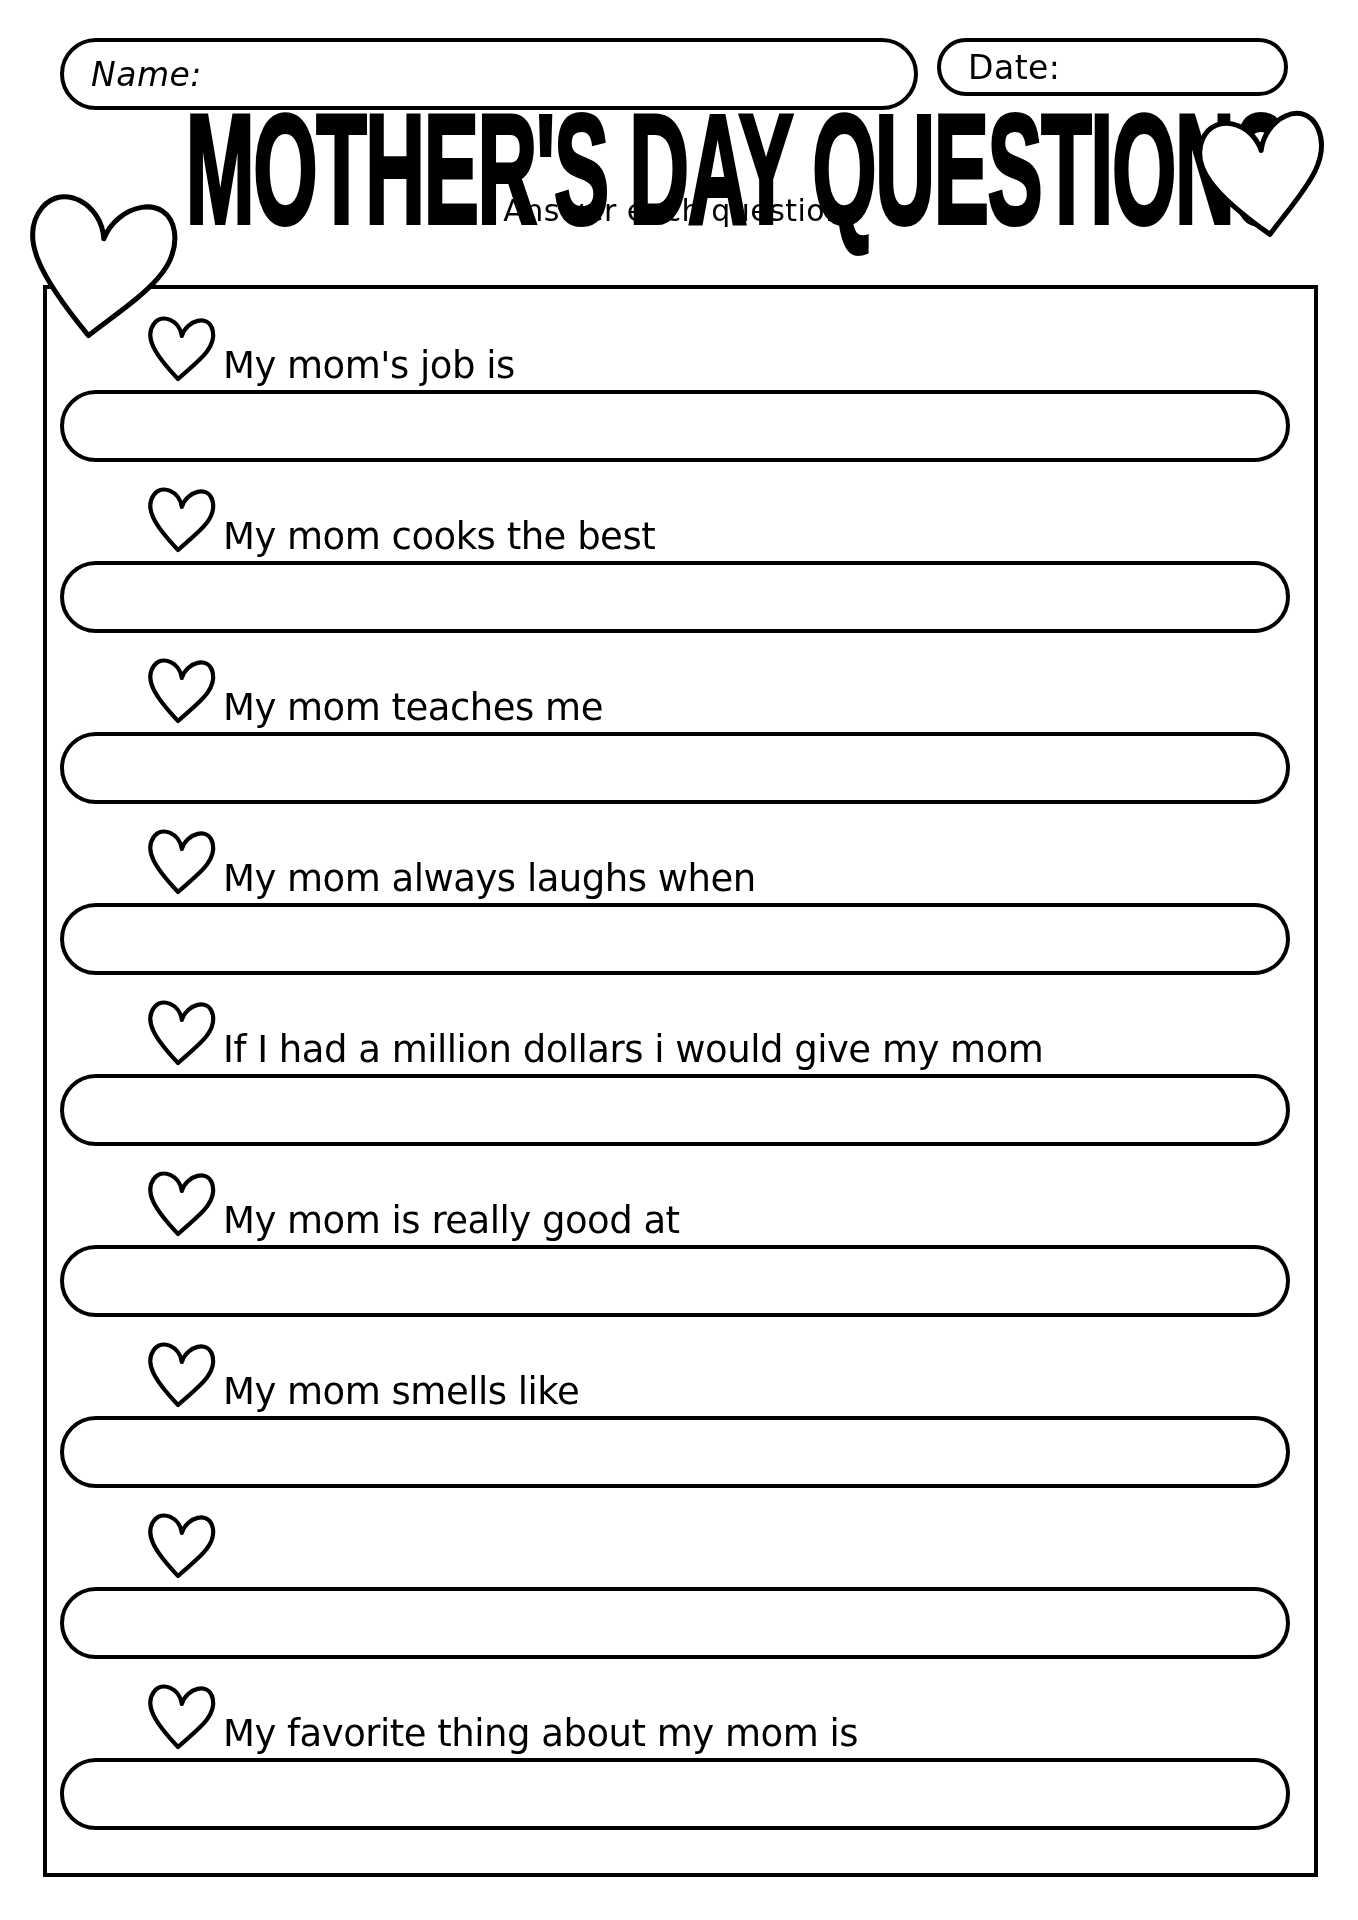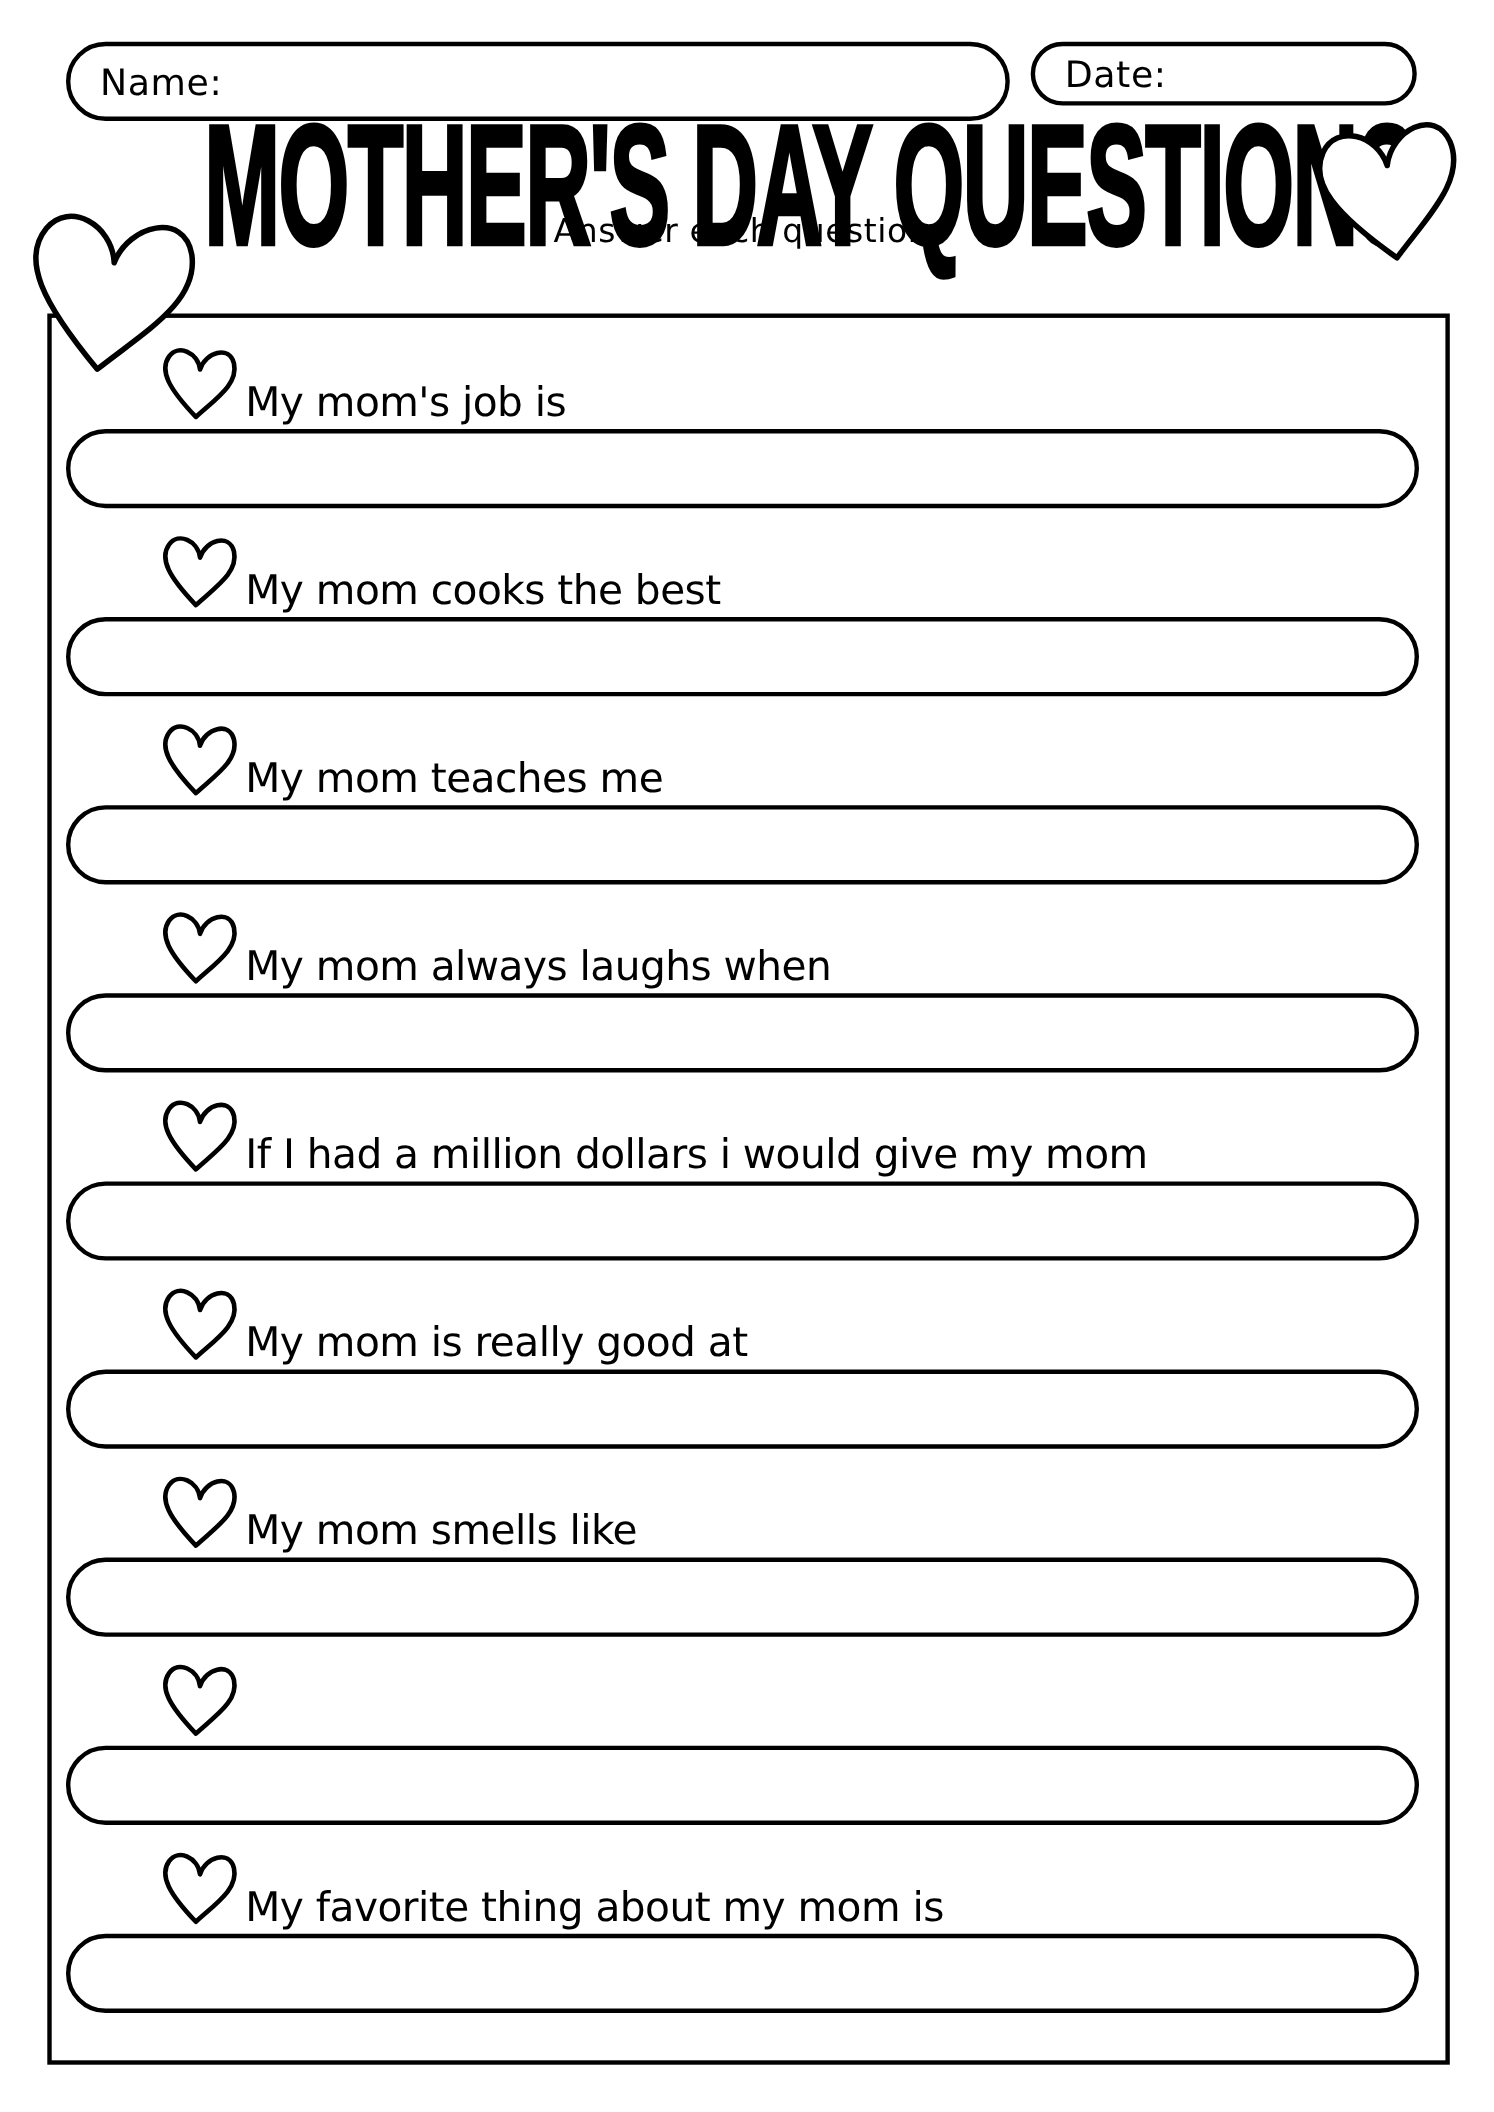--- a/index.html
+++ b/index.html
@@ -18,21 +18,21 @@
     box-sizing:border-box;
     border:4px solid #000;
     border-radius:38px;
     background:#fff;
     display:flex;
     align-items:center;
     padding-left:27px;
     font-size:33px;
     letter-spacing:.5px;
   }
-  .name-pill{left:60px;top:38px;width:858px;height:72px;}
+  .name-pill{left:60px;top:38px;width:858px;height:72px;font-style:italic;}
   .date-pill{left:937px;top:38px;width:351px;height:58px;}
   .field-pill .value{margin-left:14px;white-space:pre;}
   
   .page-title{
     position:absolute;
     top:92px;left:0;width:1326px;
     text-align:center;
     font-family:"Liberation Sans",sans-serif;
     font-weight:bold;
     font-size:115px;

